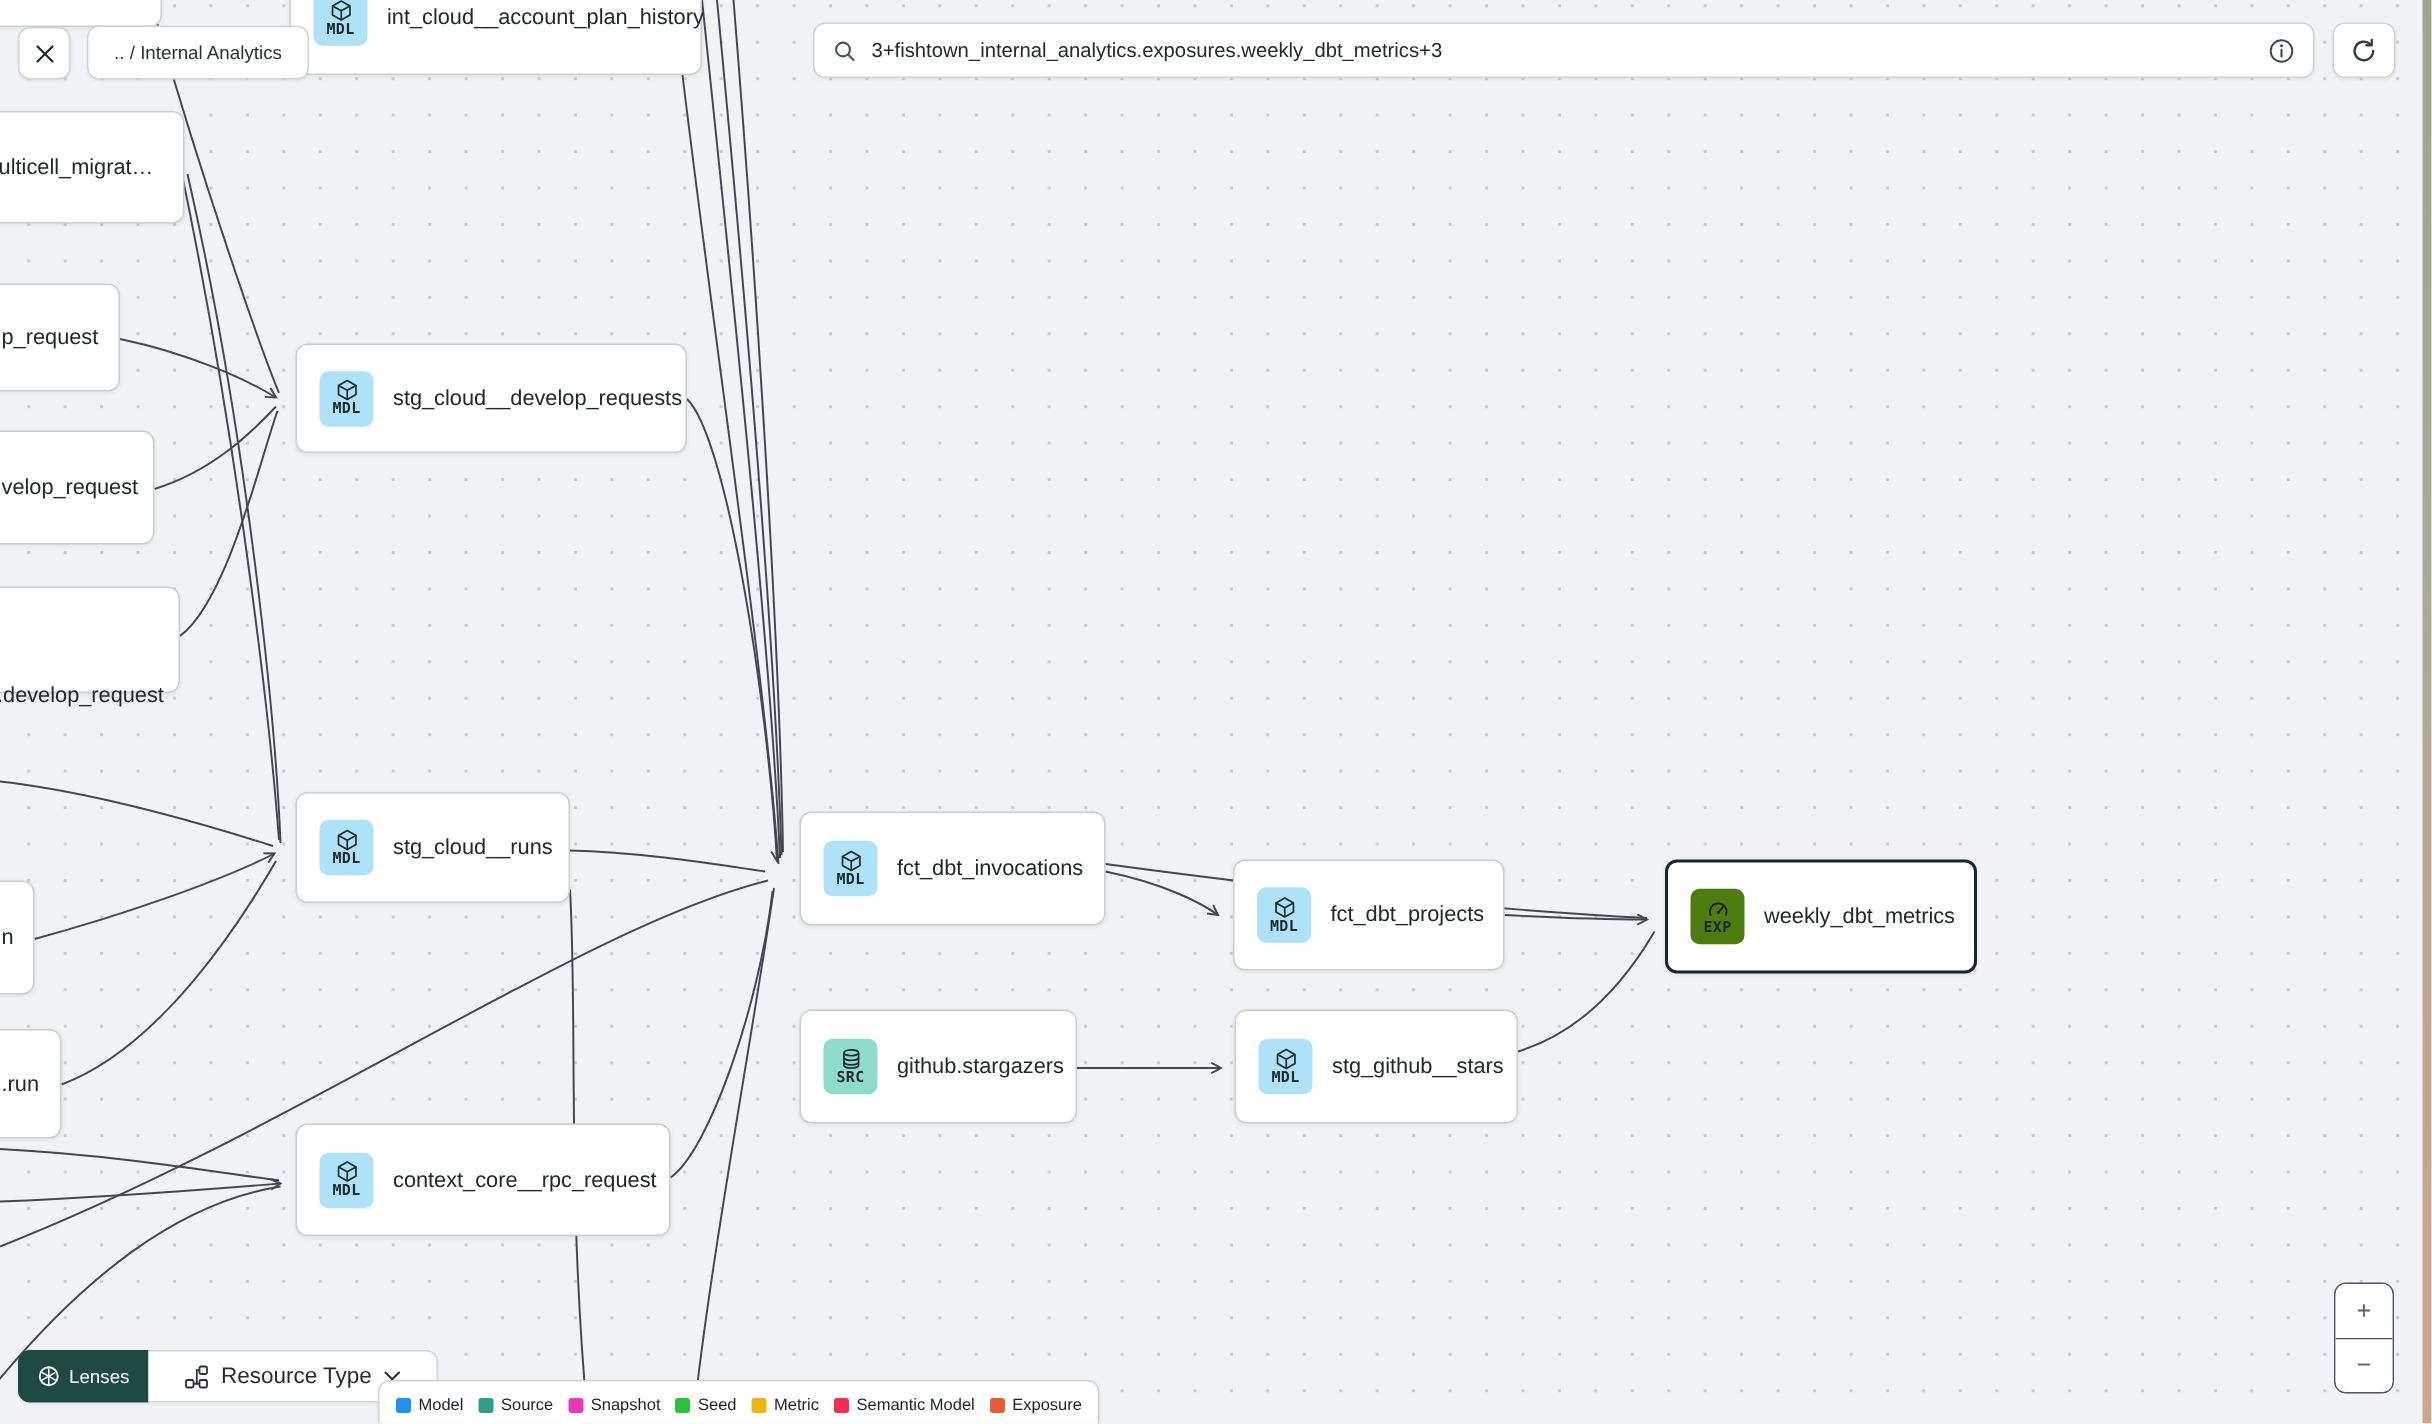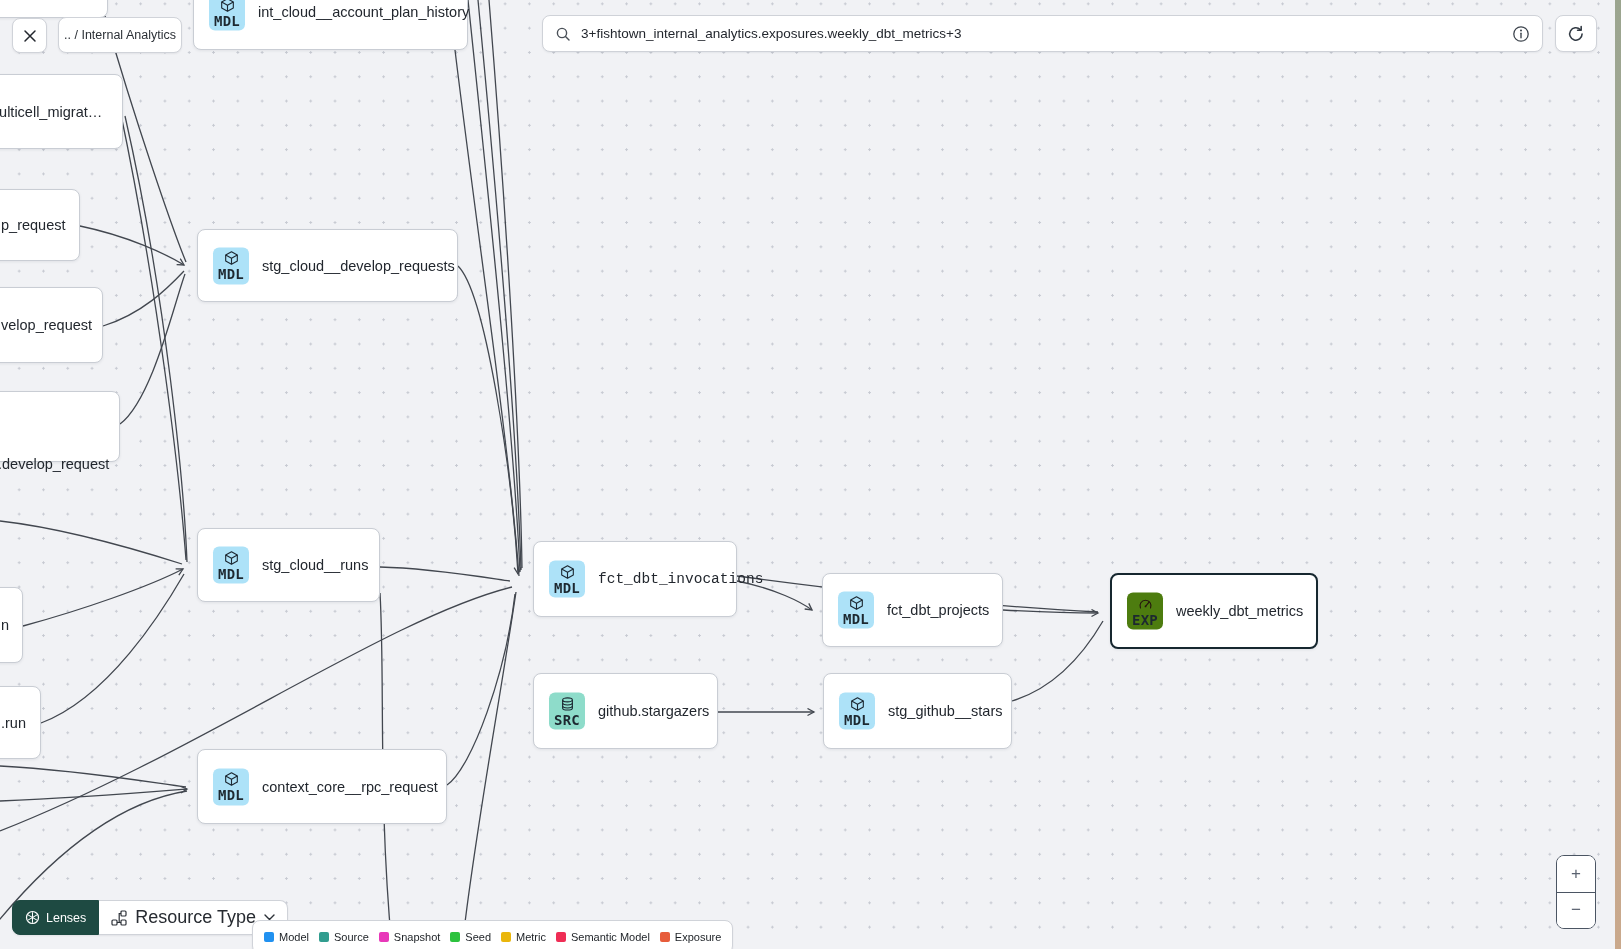--- a/index.html
+++ b/index.html
@@ -22,55 +22,55 @@
     box-shadow:0 1px 3px rgba(25,35,48,.08);box-sizing:border-box;
   }
   .node.selected{border:2px solid #16272f;}
   .node .badge{
     position:absolute;left:15px;top:50%;transform:translateY(-50%);
     width:36px;height:37px;border-radius:6px;
     display:flex;flex-direction:column;align-items:center;justify-content:center;
   }
   .node .badge svg{width:15px;height:15px;display:block;margin-bottom:1px;}
   .node .badge .btxt{
-    font-family:"DejaVu Sans Mono",monospace;font-size:14px;font-weight:600;
+    font-family:"DejaVu Sans Mono",monospace;font-size:10px;font-weight:600;
     color:#1d2830;letter-spacing:.2px;line-height:1;
   }
   .node .nlabel{
     position:absolute;top:50%;transform:translateY(-50%);
     font-size:14.5px;color:#22272e;white-space:nowrap;
   }
   
   .btn{
     position:absolute;background:#fff;border:1px solid #d0d3d9;border-radius:8px;
     box-shadow:0 1px 2px rgba(25,35,48,.07);box-sizing:border-box;
     display:flex;align-items:center;justify-content:center;cursor:pointer;
   }
   #close-btn{left:12px;top:18px;width:35px;height:35px;}
-  #breadcrumb{left:58px;top:17px;width:124px;height:36px;font-size:12.5px;color:#2b3036;}
+  #breadcrumb{left:58px;top:17px;width:148px;height:36px;font-size:12.5px;color:#2b3036;}
   #search-bar{
     position:absolute;left:542px;top:15px;width:1001px;height:37px;background:#fff;
     border:1px solid #cfd2d8;border-radius:8px;box-sizing:border-box;
     display:flex;align-items:center;padding:0 12px;box-shadow:0 1px 2px rgba(25,35,48,.06);
   }
   #search-bar input{
     flex:1;border:none;outline:none;background:transparent;
     font-family:Liberation Sans, sans-serif;font-size:13.5px;color:#23272e;margin:0 8px;
   }
   #refresh-btn{left:1555px;top:15px;width:42px;height:37px;}
   
   #lenses-group{position:absolute;left:12px;top:900px;height:35px;display:flex;
     border-radius:8px;box-shadow:0 1px 2px rgba(25,35,48,.07);}
   #lenses-btn{
     background:#1e4a42;color:#fff;border-radius:8px 0 0 8px;border:1px solid #1e4a42;
     display:flex;align-items:center;gap:6px;padding:0 12px;font-size:12.5px;cursor:pointer;box-sizing:border-box;
   }
   #resource-dropdown{
     background:#fff;border:1px solid #d0d3d9;border-left:none;border-radius:0 8px 8px 0;
-    display:flex;align-items:center;gap:8px;padding:0 12px;font-size:18px;color:#272b31;cursor:pointer;box-sizing:border-box;
+    display:flex;align-items:center;gap:8px;padding:0 24px;font-size:15px;color:#272b31;cursor:pointer;box-sizing:border-box;
   }
   #legend{
     position:absolute;left:252px;top:900px;height:34px;background:#fff;
     border:1px solid #d0d3d9;border-radius:8px;box-sizing:border-box;
     display:flex;align-items:center;gap:10px;padding:0 11px;
     box-shadow:0 1px 2px rgba(25,35,48,.07);
     margin-top:20px;
   }
   .legend-item{display:flex;align-items:center;gap:5px;font-size:11px;color:#1c2025;}
   .legend-swatch{width:10px;height:10px;border-radius:2px;flex:none;}
@@ -190,21 +190,21 @@
         <span class="nlabel" style="left: 64px;">context_core__rpc_request</span>
       </div>
       <div class="node" style="left: 533px; top: 541px; width: 204px; height: 76px;">
         <div class="badge" style="background: rgb(173, 226, 248);">
           <svg viewBox="0 0 16 16">
             <path d="M8 1.3 L14.2 4.8 V11.2 L8 14.7 L1.8 11.2 V4.8 Z" fill="none" stroke="#1d2933" stroke-width="1.2" stroke-linejoin="round"></path>
             <path d="M1.8 4.8 L8 8.2 L14.2 4.8 M8 8.2 V14.7" fill="none" stroke="#1d2933" stroke-width="1.2" stroke-linejoin="round"></path>
           </svg>
           <span class="btxt">MDL</span>
         </div>
-        <span class="nlabel" style="left: 64px; font-family: Liberation Mono, monospace;">fct_dbt_invocations</span>
+        <span class="nlabel" style="left: 64px;">fct_dbt_invocations</span>
       </div>
       <div class="node" style="left: 822px; top: 573px; width: 181px; height: 74px;">
         <div class="badge" style="background: rgb(173, 226, 248);">
           <svg viewBox="0 0 16 16">
             <path d="M8 1.3 L14.2 4.8 V11.2 L8 14.7 L1.8 11.2 V4.8 Z" fill="none" stroke="#1d2933" stroke-width="1.2" stroke-linejoin="round"></path>
             <path d="M1.8 4.8 L8 8.2 L14.2 4.8 M8 8.2 V14.7" fill="none" stroke="#1d2933" stroke-width="1.2" stroke-linejoin="round"></path>
           </svg>
           <span class="btxt">MDL</span>
         </div>
         <span class="nlabel" style="left: 64px;">fct_dbt_projects</span>

